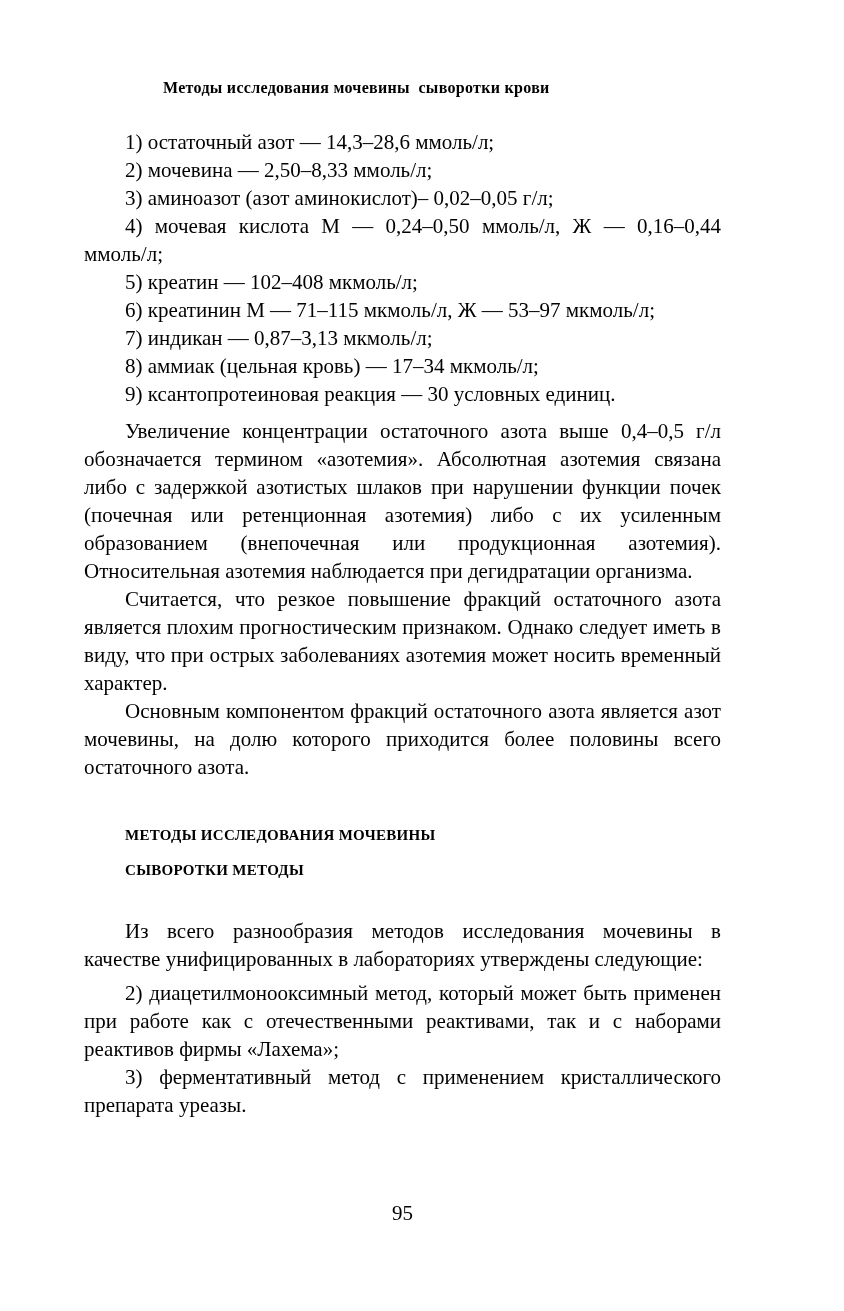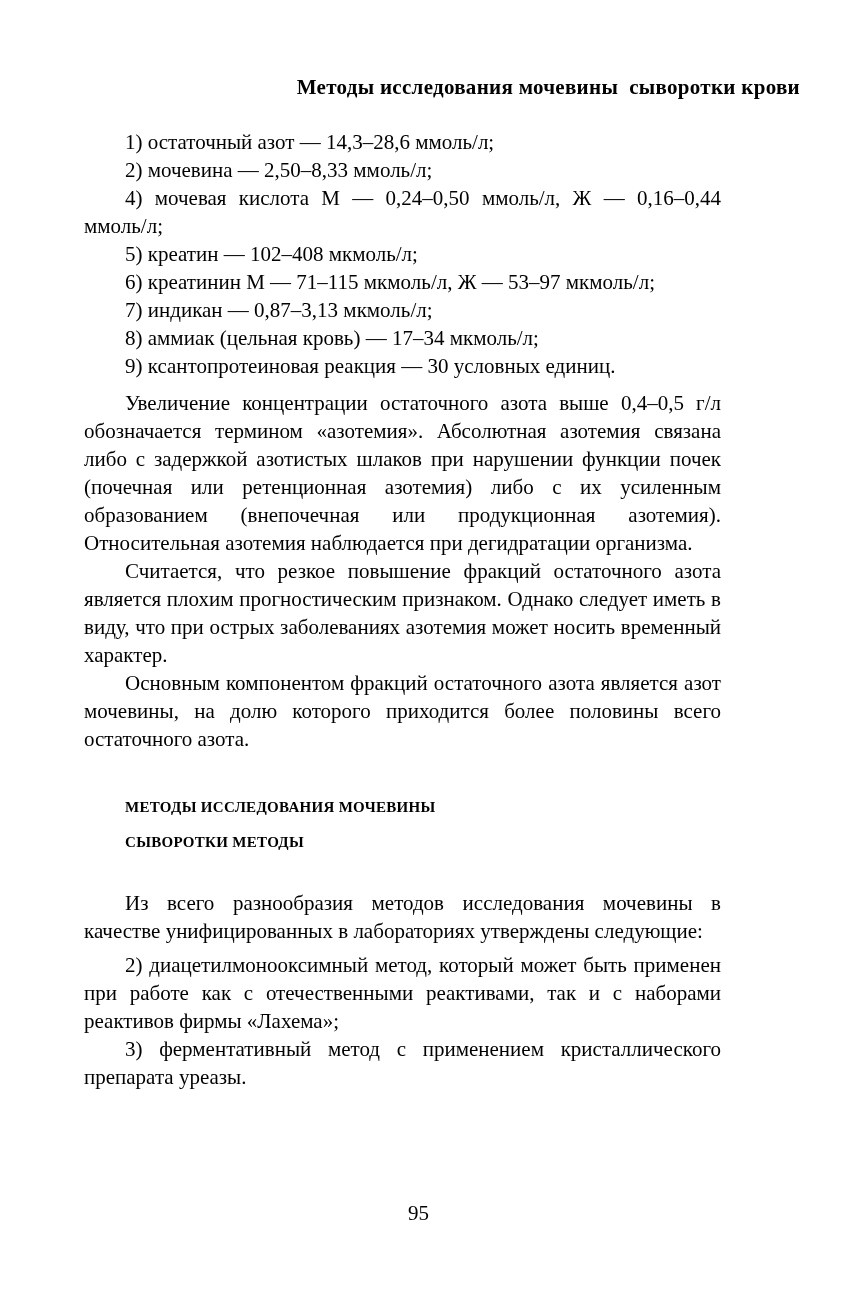--- a/index.html
+++ b/index.html
@@ -15,23 +15,23 @@
     color: #000000;
     font-family: "Liberation Serif", "DejaVu Serif", serif;
     overflow: hidden;
   }
   .running-head {
     position: relative;
     margin-top: 76px;
     margin-left: 84px;
     width: 637px;
     left: 79px;
-    text-align: right;
+    text-align: left;
     font-weight: bold;
-    font-size: 21px;
+    font-size: 16px;
     line-height: 23px;
     letter-spacing: 0.3px;
     white-space: pre;
   }
   .content {
     margin-top: 29px;
     margin-left: 84px;
     width: 637px;
     font-size: 21px;
     line-height: 28px;
@@ -57,39 +57,40 @@
     font-size: 15px;
     line-height: 35px;
     font-weight: bold;
     text-align: left;
     text-indent: 0;
     letter-spacing: 0.3px;
   }
   .page-number {
     position: absolute;
     top: 1201px;
-    left: 100px;
+    left: 84px;
     width: 637px;
     text-align: center;
     font-size: 21px;
     font-weight: normal;
   }
 </style>
 </head>
 <body>
 
 <div class="page">
 
   <div class="running-head">Методы исследования мочевины  сыворотки крови</div>
 
   <div class="content">
 
     <div class="list-block">
       <p>1) остаточный азот — 14,3–28,6 ммоль/л;</p>
       <p>2) мочевина — 2,50–8,33 ммоль/л;</p>
+      <p>3) аминоазот (азот аминокислот)– 0,02–0,05 г/л;</p>
       <p>4) мочевая кислота М — 0,24–0,50 ммоль/л, Ж — 0,16–0,44 ммоль/л;</p>
       <p>5) креатин — 102–408 мкмоль/л;</p>
       <p>6) креатинин М — 71–115 мкмоль/л, Ж — 53–97 мкмоль/л;</p>
       <p>7) индикан — 0,87–3,13 мкмоль/л;</p>
       <p>8) аммиак (цельная кровь) — 17–34 мкмоль/л;</p>
       <p>9) ксантопротеиновая реакция — 30 условных единиц.</p>
     </div>
 
     <p class="para-first">Увеличение концентрации остаточного азота выше 0,4–0,5 г/л обозначается термином «азотемия». Абсолютная азотемия связана либо с задержкой азотистых шлаков при нарушении функции почек (почечная или ретенционная азотемия) либо с их усиленным образованием (внепочечная или продукционная азотемия). Относительная азотемия наблюдается при дегидратации организма.</p>
 

